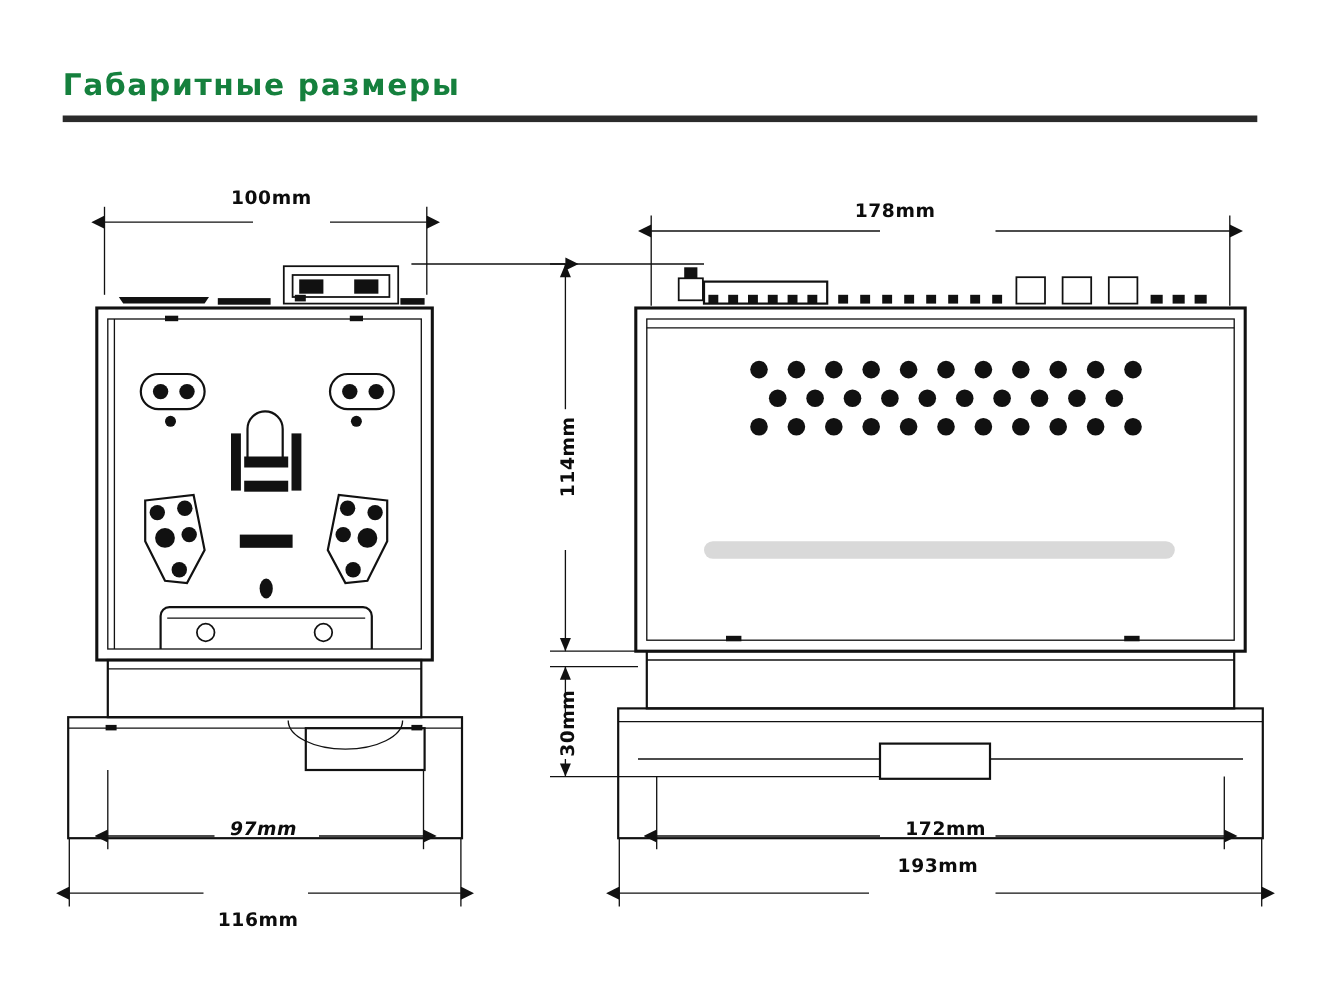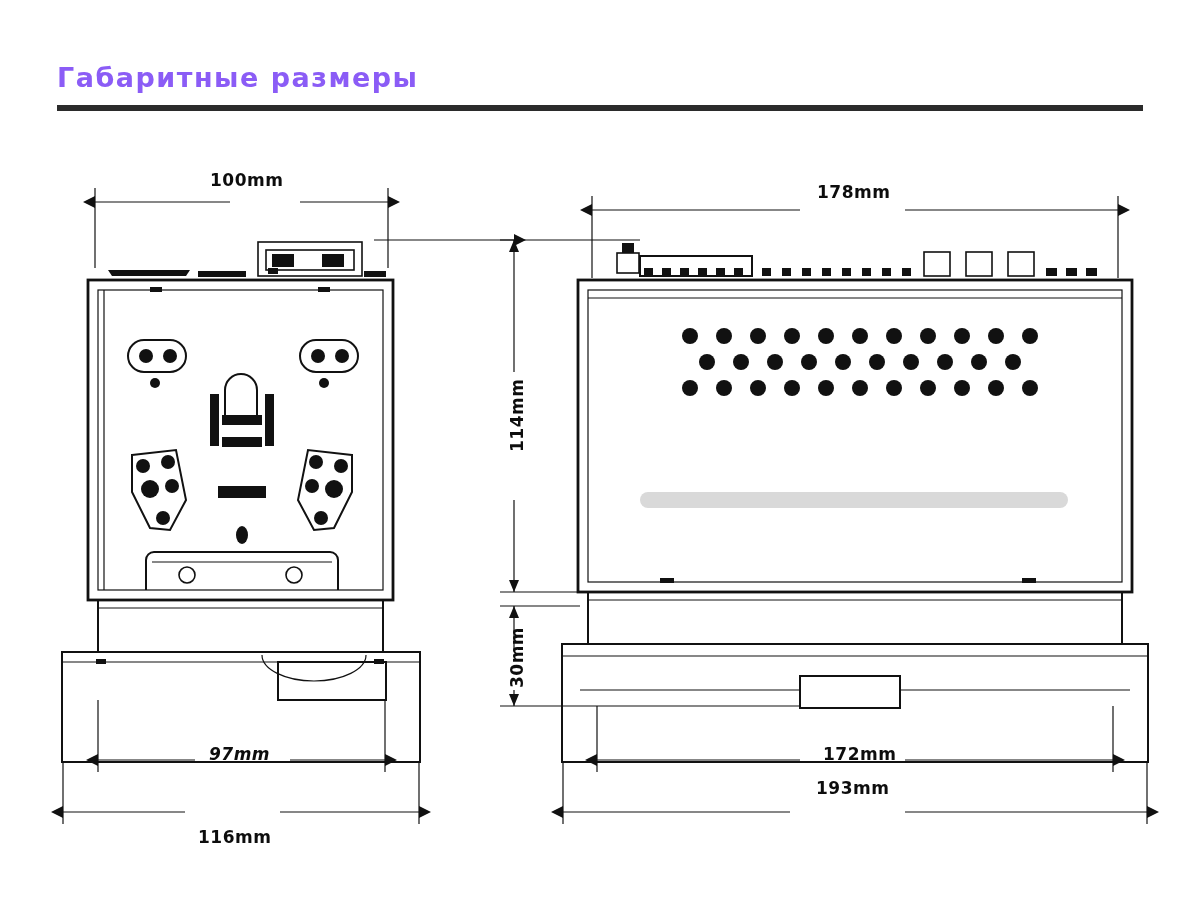--- a/index.html
+++ b/index.html
@@ -15,21 +15,21 @@
     font-family: "DejaVu Sans", sans-serif;
     overflow: hidden;
   }
   .title {
     position: absolute;
     left: 57px;
     top: 62px;
     font-size: 27px;
     font-weight: bold;
     letter-spacing: 1.5px;
-    color: #8b5cf6;
+    color: #15803d;
     white-space: nowrap;
   }
   .title-rule {
     position: absolute;
     left: 57px;
     top: 105px;
     width: 1086px;
     height: 6px;
     background: #2b2b2b;
   }
@@ -65,21 +65,21 @@
 
 <div id="page">
 
   <div class="title">Габаритные размеры</div>
   <div class="title-rule"></div>
 
   <div class="dimlabel" style="left:210px; top:170px;">100mm</div>
   <div class="dimlabel" style="left:209px; top:744px;font-style:italic;">97mm</div>
   <div class="dimlabel" style="left:198px; top:827px;">116mm</div>
 
-  <div class="dimlabel" style="left:817px; top:182px;">178mm</div>
+  <div class="dimlabel" style="left:777px; top:182px;">178mm</div>
   <div class="dimlabel vert" style="left:507px; top:452px;">114mm</div>
   <div class="dimlabel vert" style="left:507px; top:688px;">30mm</div>
   <div class="dimlabel" style="left:823px; top:744px;">172mm</div>
   <div class="dimlabel" style="left:816px; top:778px;">193mm</div>
 
   <svg class="figure" viewBox="0 0 1200 900" xmlns="http://www.w3.org/2000/svg">
 
     <defs>
       <marker id="arrL" markerWidth="12" markerHeight="10" refX="10" refY="5" orient="auto">
         <path d="M10,0 L0,5 L10,10 z" fill="#111111"></path>

